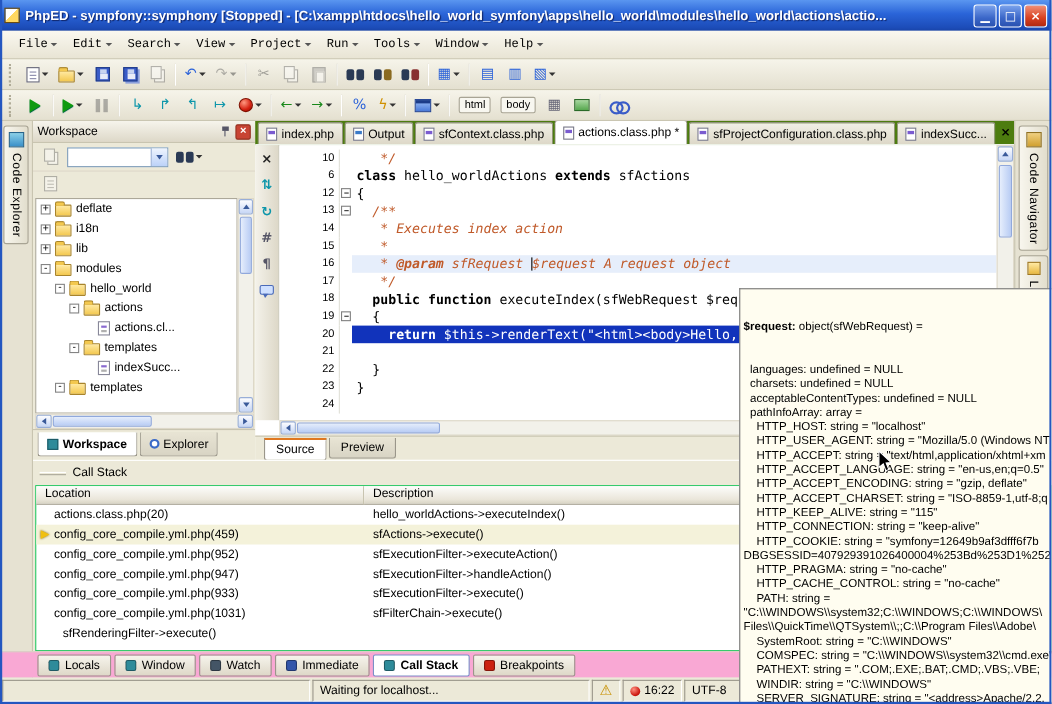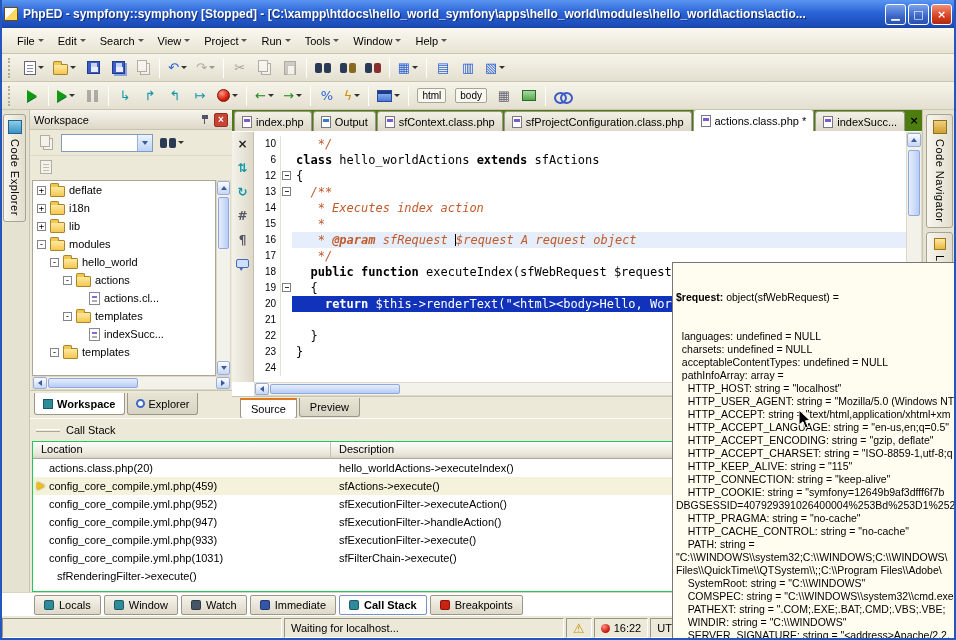--- a/index.html
+++ b/index.html
@@ -19,21 +19,21 @@
   .winbtns { display:flex; gap:2px; flex:none; }
   .winbtn { width:21px; height:21px; border:1px solid #fff; border-radius:3px; color:#fff;
     font-size:11px; font-weight:bold; display:flex; align-items:center; justify-content:center;
     background:linear-gradient(180deg,#7aa2ec,#3a66c8 60%,#2a52b0); font-family:"DejaVu Sans",sans-serif; }
   .winbtn.close { background:linear-gradient(180deg,#f09078,#d84020 60%,#b02810); }
 
   
   .menubar { position:absolute; left:0; top:28px; width:956px; height:26px;
     background:linear-gradient(180deg,#faf8f0,#e8e4d4); border-bottom:1px solid #c8c4b0;
     display:flex; align-items:center; padding-left:10px; }
-  .menu-item { display:flex; align-items:center; padding:4px 7px; gap:3px; }
+  .menu-item { display:flex; align-items:center; padding:4px 7px; gap:3px;font-family:Liberation Mono, monospace; }
   .menu-item::after { content:""; border-left:3px solid transparent; border-right:3px solid transparent;
     border-top:3px solid #555; }
   .toolbar { position:absolute; left:0; width:956px; height:28px;
     background:linear-gradient(180deg,#f6f4ea,#e4e0d0); border-bottom:1px solid #cac6b2;
     display:flex; align-items:center; padding-left:8px; gap:1px; }
   .t1 { top:54px; } .t2 { top:82px; }
   .tb-grip { width:6px; height:20px; border-left:2px dotted #b0ac98; margin-right:5px; }
   .tb-btn { min-width:24px; height:22px; display:flex; align-items:center; justify-content:center;
     gap:2px; padding:0 3px; border:1px solid transparent; border-radius:2px; }
   .tb-btn .g { font-size:13px; }
@@ -159,21 +159,21 @@
   .tab-ic::after { content:""; position:absolute; left:1px; right:1px; top:2px; height:3px; background:var(--tc,#7a5bd0); }
   .tabbar-close { margin-left:auto; width:16px; height:16px; margin-bottom:2px; text-align:center;
     line-height:15px; font-weight:bold; font-family:"DejaVu Sans",sans-serif; }
   .etools { position:absolute; left:0; top:22px; width:22px; height:250px;
     background:linear-gradient(90deg,#f4f2ea,#ddd8c8); border-right:1px solid #c4c0b0;
     display:flex; flex-direction:column; align-items:center; padding-top:3px; gap:7px; }
   .et-btn { width:18px; height:17px; display:flex; align-items:center; justify-content:center; }
   .et-btn .g { font-size:12px; font-weight:bold; }
   .code-area { position:absolute; left:22px; top:22px; width:652px; height:250px; background:#fff;
     overflow:hidden; font-family:"DejaVu Sans Mono","Liberation Mono",monospace; font-size:12px; padding-top:4px; }
-  .code-row { display:flex; height:16px; line-height:16px; }
+  .code-row { display:flex; height:16px; line-height:16px;padding-left:28px; }
   .lnum { width:26px; flex:none; text-align:right; padding-right:4px; font-size:10px;
     font-family:"Liberation Sans",sans-serif; }
   .fcol { width:12px; flex:none; border-left:1px solid #e0e0d8; position:relative; }
   .fbox { position:absolute; left:1px; top:3px; width:9px; height:9px; border:1px solid #808080; background:#fff; }
   .fbox::after { content:""; position:absolute; left:2px; top:3px; width:4px; height:1px; background:#333; }
   .ctext { flex:1; white-space:pre; padding-left:4px; }
   .code-row.cur .ctext { background:#e6eefb; }
   .code-row.hl .ctext { background:#1133bb; }
   .kw { font-weight:bold; }
   .cm { color:#c05a2a; font-style:italic; }
@@ -198,21 +198,21 @@
   .cs-col.c0 { width:298px; flex:none; } .cs-col.c1 { flex:1; }
   .cs-row { display:flex; height:18px; align-items:center; }
   .cs-row.active { background:#f4f2da; }
   .cs-marker { width:16px; flex:none; display:flex; align-items:center; justify-content:center; }
   .cs-marker.on::after { content:""; border-left:8px solid #f0c010; border-top:4px solid transparent;
     border-bottom:4px solid transparent; filter:drop-shadow(0 0 1px #806000); }
   .cs-loc { width:282px; flex:none; overflow:hidden; white-space:nowrap; }
   .cs-desc { flex:1; padding-left:8px; overflow:hidden; white-space:nowrap; }
 
   
-  .dtabs { position:absolute; left:0; top:592px; width:956px; height:24px; background:#ffffff;
+  .dtabs { position:absolute; left:0; top:592px; width:956px; height:24px; background:#f9a8d4;
     display:flex; align-items:center; padding-left:34px; gap:3px; border-top:1px solid #d8d4c4; }
   .dtab { height:20px; display:flex; align-items:center; gap:5px; padding:0 9px;
     border:1px solid #9a968a; border-radius:2px; background:linear-gradient(#f6f4ec,#ded8c8); }
   .dtab.active { background:#fff; border-color:#7a90c8; font-weight:bold; }
   .dt-ic { width:10px; height:10px; border-radius:2px; border:1px solid rgba(0,0,0,.35); }
   .status { position:absolute; left:0; top:616px; width:956px; height:24px; background:#ece9d8;
     display:flex; align-items:stretch; padding:2px; gap:2px; }
   .sseg { border:1px solid; border-color:#9a968a #fff #fff #9a968a; display:flex; align-items:center;
     gap:4px; padding:0 6px; overflow:hidden; white-space:nowrap; }
   .warn { color:#c89000; font-size:13px; font-weight:bold; }
@@ -527,27 +527,27 @@
         <span>index.php</span>
       </div>
       <div class="etab">
         <span class="tab-ic" style="--tc: #3a7ac8;"></span>
         <span>Output</span>
       </div>
       <div class="etab">
         <span class="tab-ic" style="--tc: #7a5bd0;"></span>
         <span>sfContext.class.php</span>
       </div>
+      <div class="etab active">
+        <span class="tab-ic" style="--tc: #7a5bd0;"></span>
+        <span>actions.class.php *</span>
+      </div>
       <div class="etab">
         <span class="tab-ic" style="--tc: #7a5bd0;"></span>
         <span>sfProjectConfiguration.class.php</span>
-      </div>
-      <div class="etab active">
-        <span class="tab-ic" style="--tc: #7a5bd0;"></span>
-        <span>actions.class.php *</span>
       </div>
       <div class="etab">
         <span class="tab-ic" style="--tc: #7a5bd0;"></span>
         <span>indexSucc...</span>
       </div>
       <div class="tabbar-close">×</div>
     </div>
   <div class="etools">
       <div class="et-btn">
         <span class="g" style="color: rgb(34, 34, 34);">×</span>
@@ -761,21 +761,21 @@
       <span>Call Stack</span>
     </div>
     <div class="dtab">
       <span class="dt-ic" style="background: rgb(204, 34, 17);"></span>
       <span>Breakpoints</span>
     </div>
   </div>
 
 <div class="status">
   <span class="sseg" style="width:280px;"></span>
-  <span class="sseg" style="width:280px;">
+  <span class="sseg" style="width:252px;">
       <span>Waiting for localhost...</span>
     </span>
   <span class="sseg">
       <span class="g warn">⚠</span>
     </span>
   <span class="sseg">
       <span class="red-ball"></span>
       <span>16:22</span>
     </span>
   <span class="sseg" style="flex:1;">

